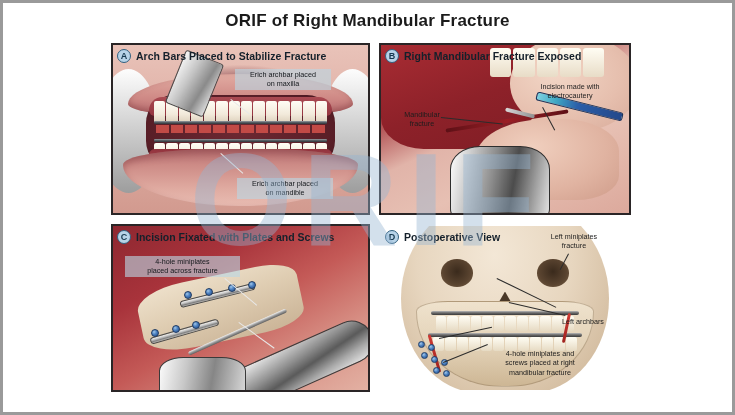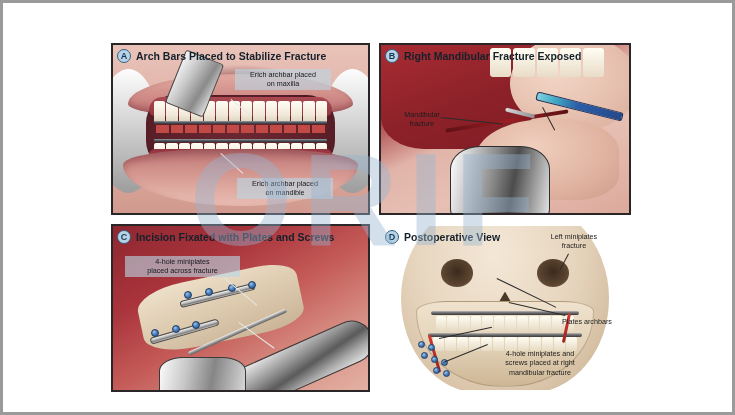--- a/index.html
+++ b/index.html
@@ -233,20 +233,21 @@
     background: linear-gradient(180deg,#d03a33,#a0231f); }
   .d-screw { position:absolute; width:7px; height:7px; border-radius:50%;
     background: radial-gradient(circle at 35% 32%, #a6caea 0%, #4d82c2 45%, #2b5089 100%);
     border:1px solid #20406c; }
 </style>
 </head>
 <body>
 
 <div id="root">
 
+  <div id="title">ORIF of Right Mandibular Fracture</div>
 
   <div class="panel" style="left:108px; top:40px; width:259px; height:172px;">
     <div class="art">
       <div class="a-skin"></div>
       <div class="retract" style="left:-6%; top:14%; width:24%; height:74%;"></div>
       <div class="retract" style="right:-6%; top:14%; width:24%; height:74%;"></div>
       <div class="a-lip-top"></div>
       <div class="a-oral"></div>
       <div class="a-gum-up"></div>
       <div class="teeth" style="left:16%; top:33.5%; width:68%; height:13%;">
@@ -340,20 +341,22 @@
     <div class="panel-header">
       <div class="badge">B</div>
       <div class="panel-title">Right Mandibular Fracture Exposed</div>
     </div>
 
     <div class="leader dark" style="left:60px; top:72px; width:62px; transform:rotate(6deg);"></div>
     <div class="callout plain" style="left:10px; top:64px; width:62px;">Mandibular
 fracture</div>
 
     <div class="leader dark" style="left:162px; top:62px; width:26px; transform:rotate(62deg);"></div>
+    <div class="callout plain" style="left:140px; top:36px; width:98px;">Incision made with
+electrocautery</div>
   </div>
 
   <div class="panel" style="left:108px; top:221px; width:259px; height:168px;">
     <div class="art">
       <div class="c-bg"></div>
       <div class="c-bone"></div>
 
       <div class="c-plate" style="left:26%; top:40%; width:30%; transform:rotate(-14deg);"></div>
       <div class="c-screw" style="left:28%; top:39.5%;"></div>
       <div class="c-screw" style="left:36%; top:37.5%;"></div>
@@ -438,21 +441,21 @@
       <div class="badge">D</div>
       <div class="panel-title">Postoperative View</div>
     </div>
 
     <div class="leader dark" style="left:188px; top:28px; width:18px; transform:rotate(118deg);"></div>
     <div class="callout plain" style="left:148px; top:5px; width:90px;">Left miniplates
 fracture</div>
 
     <div class="leader dark" style="left:116px; top:52px; width:66px; transform:rotate(26deg);"></div>
     <div class="leader dark" style="left:128px; top:76px; width:58px; transform:rotate(13deg);"></div>
-    <div class="callout plain" style="left:178px; top:90px; width:70px; text-align:left;">Plates archbars</div>
+    <div class="callout plain" style="left:178px; top:90px; width:70px; text-align:left;">Left archbars</div>
 
     <div class="leader dark" style="left:58px; top:112px; width:54px; transform:rotate(-12deg);"></div>
     <div class="leader dark" style="left:62px; top:136px; width:48px; transform:rotate(-22deg);"></div>
     <div class="callout plain" style="left:104px; top:122px; width:110px;">4-hole miniplates and
 screws placed at right
 mandibular fracture</div>
   </div>
 
   <div id="watermark">
     <div class="wm-text">ORIF</div>

